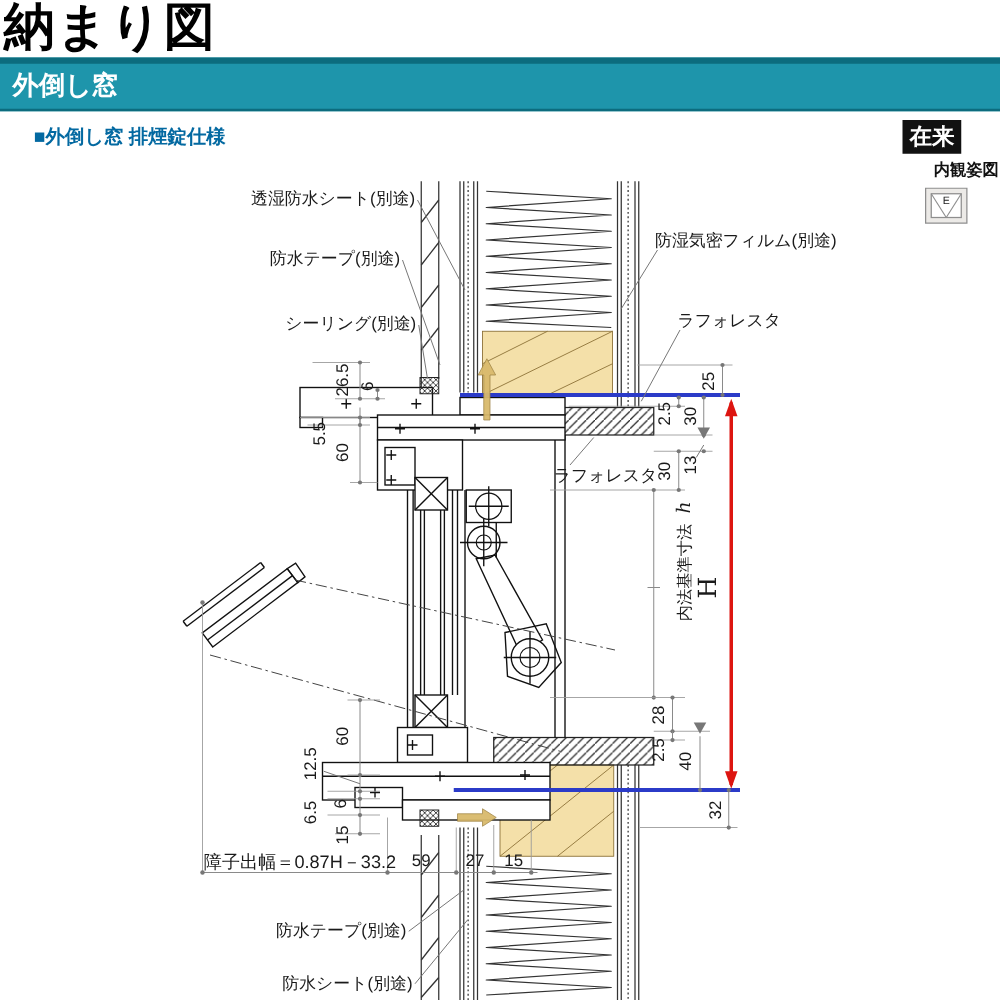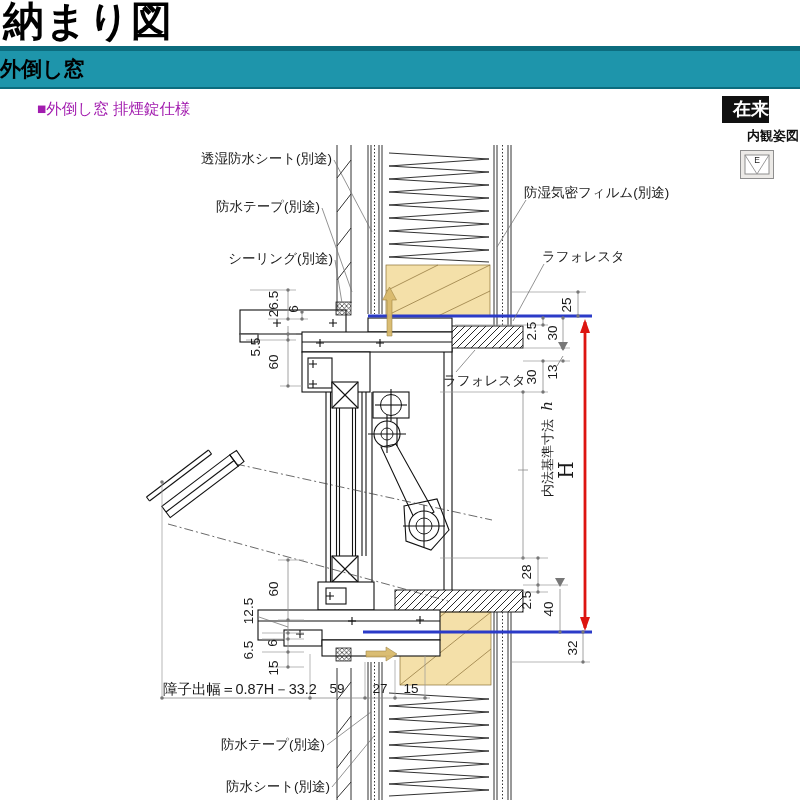--- a/index.html
+++ b/index.html
@@ -7,26 +7,26 @@
     --wood:#F4E0A9; --blue_line:#2B3BC8; --red_line:#DD1510; --dim_gray:#8A8A8A;
   }
   html,body{margin:0;padding:0;background:#fff;}
   body{width:800px;height:800px;position:relative;overflow:hidden;
        font-family:"Liberation Sans","DejaVu Sans",sans-serif;color:#111;}
   .page-title{position:absolute;left:3px;top:-6px;font-size:41px;font-weight:900;
        letter-spacing:1px;color:#000;}
   .teal-bar{position:absolute;left:0;top:46px;width:800px;height:43px;
        background:var(--teal);border-top:5px solid var(--teal_dark);
        border-bottom:2px solid var(--teal_dark);box-sizing:border-box;}
-  .teal-bar .bar-label{display:block;padding-left:0;line-height:35px;
-       font-size:21px;font-weight:800;color:#000000;}
-  .subtitle{position:absolute;left:27px;top:99px;font-size:15.5px;font-weight:400;color:#a21caf;margin-left:10px;}
+  .teal-bar .bar-label{display:block;padding-left:10px;line-height:35px;
+       font-size:21px;font-weight:800;color:#ffffff;}
+  .subtitle{position:absolute;left:27px;top:99px;font-size:15.5px;font-weight:700;color:#0369a1;}
   .badge{position:absolute;left:722px;top:96px;width:47px;height:27px;
        background:var(--badge_black);color:#fff;font-size:18px;font-weight:700;
-       text-align:right;line-height:27px;}
+       text-align:center;line-height:27px;}
   .view-caption{position:absolute;left:719px;top:127px;font-size:13px;font-weight:600;padding-left:28px;}
   .win-icon{position:absolute;left:740px;top:150px;}
   svg.drawing{position:absolute;left:0;top:0;}
   svg text{font-family:"Liberation Sans","DejaVu Sans",sans-serif;fill:#1a1a1a;}
   .dim{font-size:13.5px;}
   .callout{font-size:13.5px;}
   .formula{font-size:14.5px;}
   .wline{stroke:#333;stroke-width:1;fill:none;}
   .fline{stroke:#111;stroke-width:1.1;fill:none;}
   .frect{stroke:#111;stroke-width:1.1;fill:#fff;}

